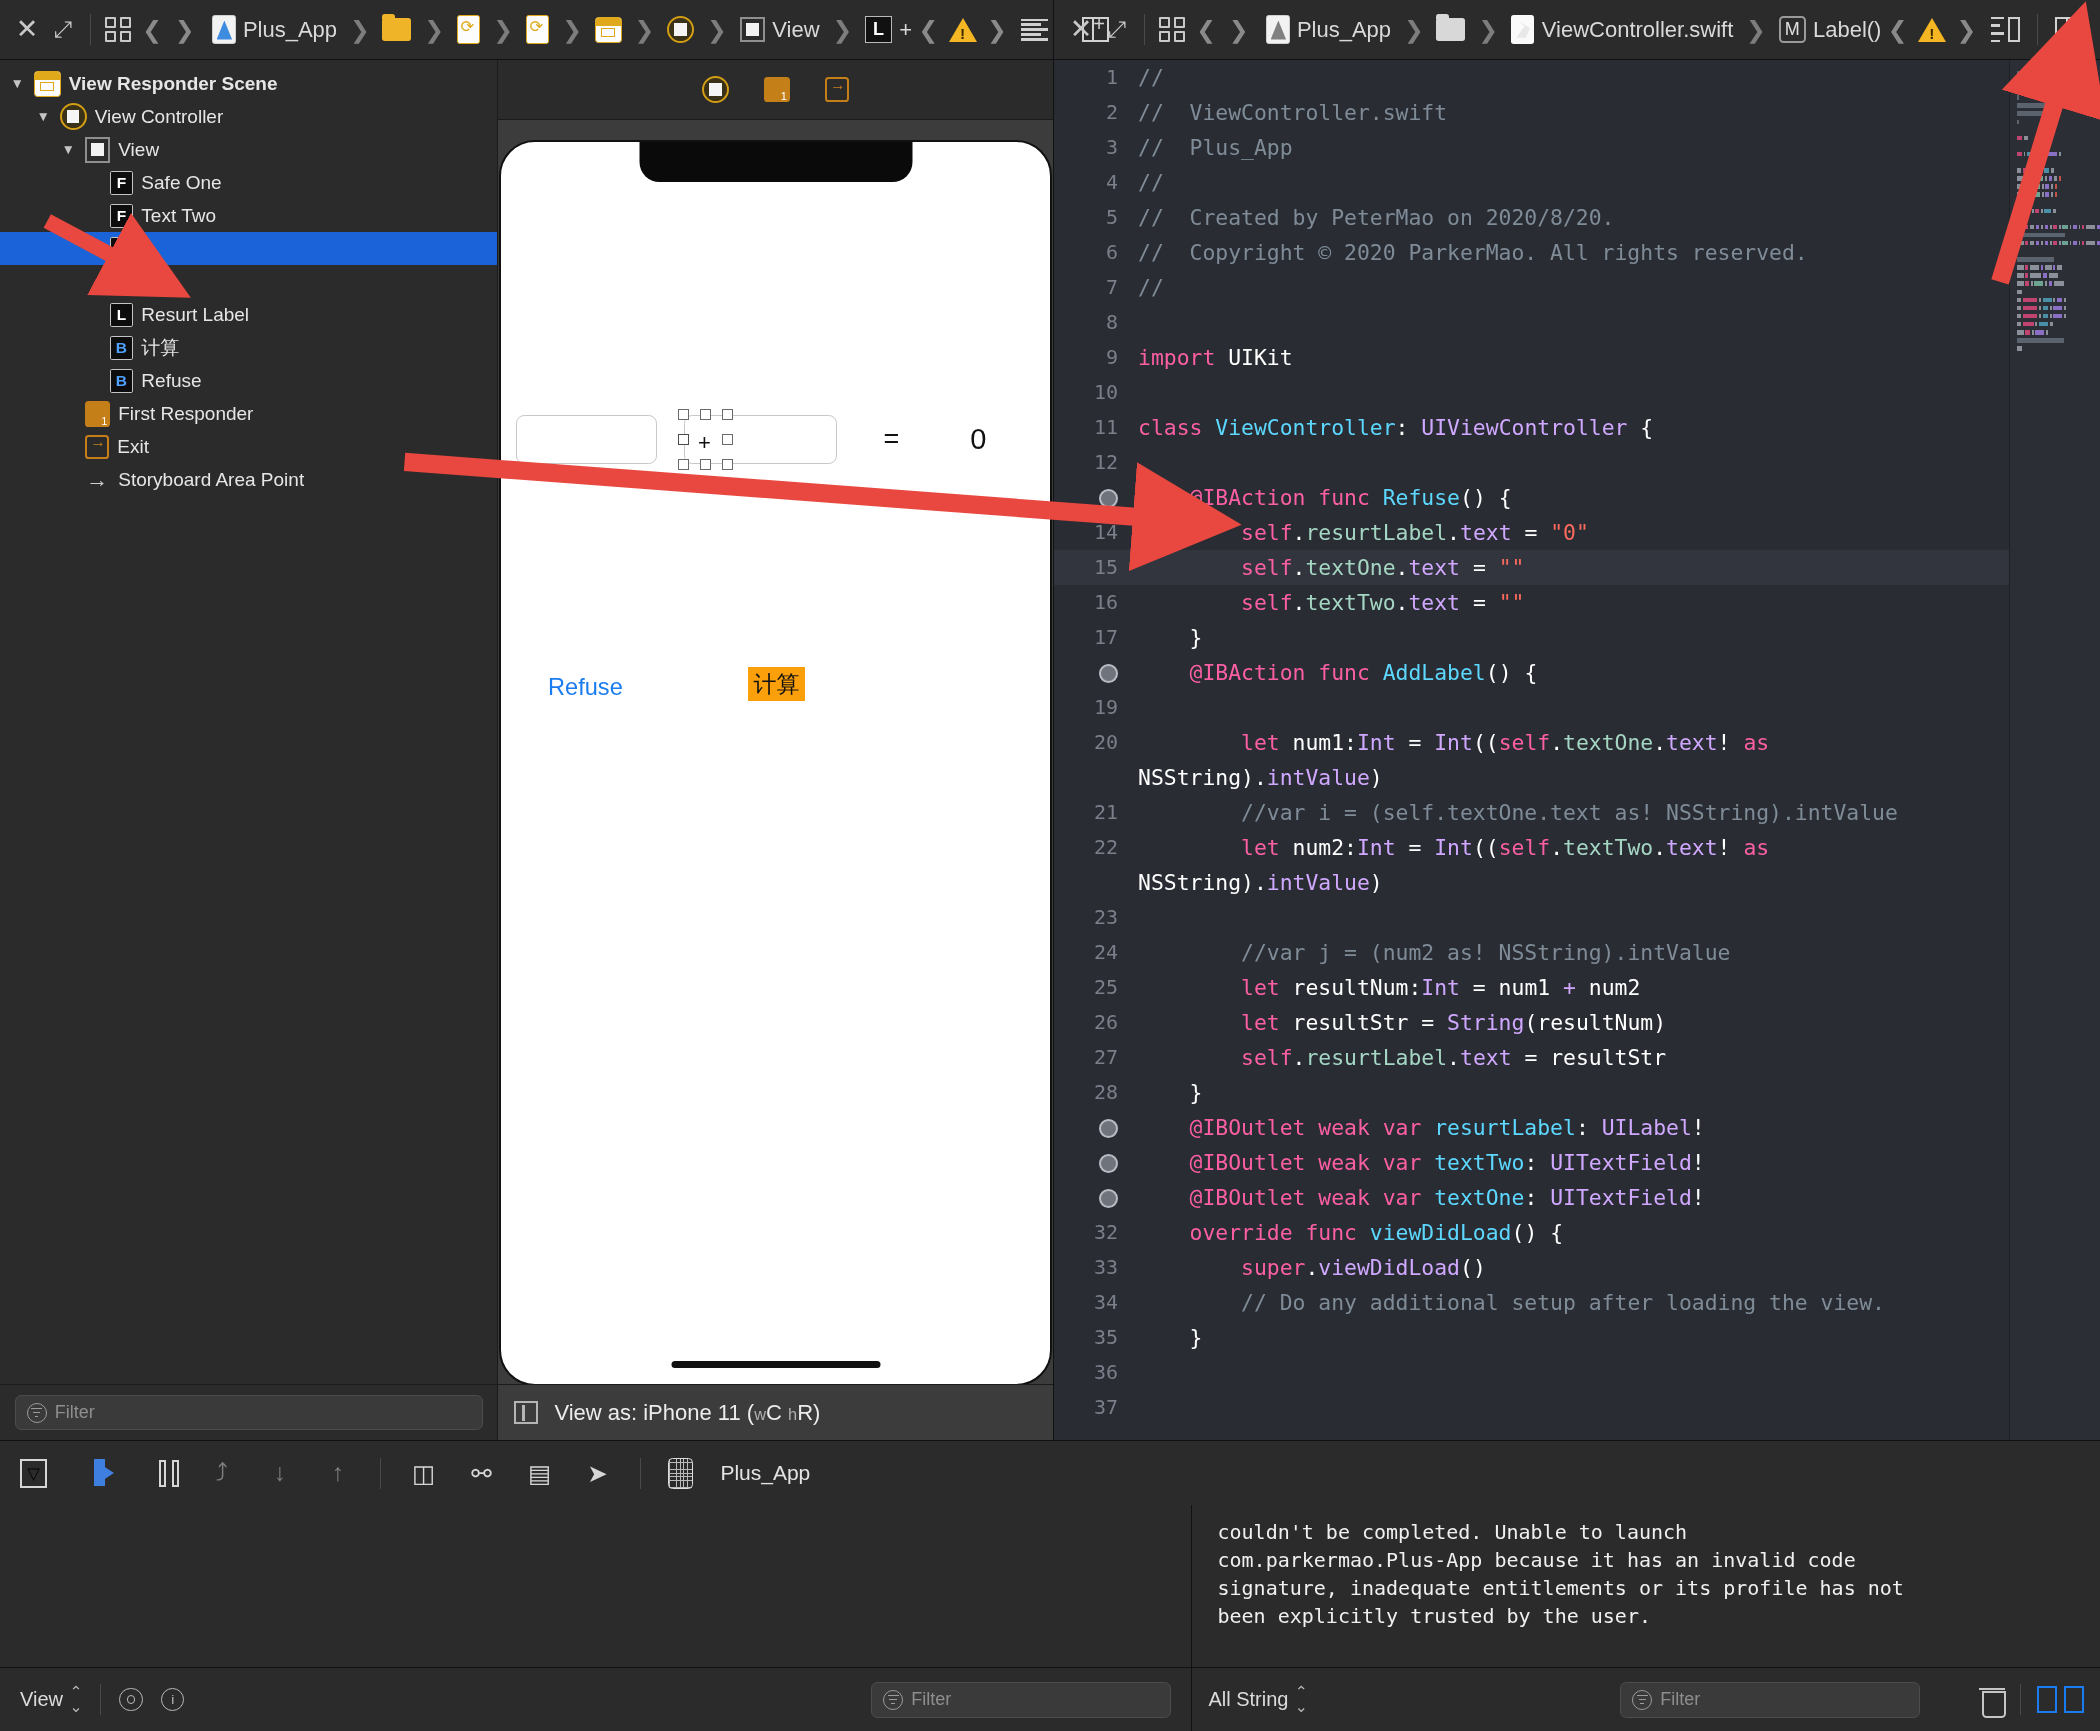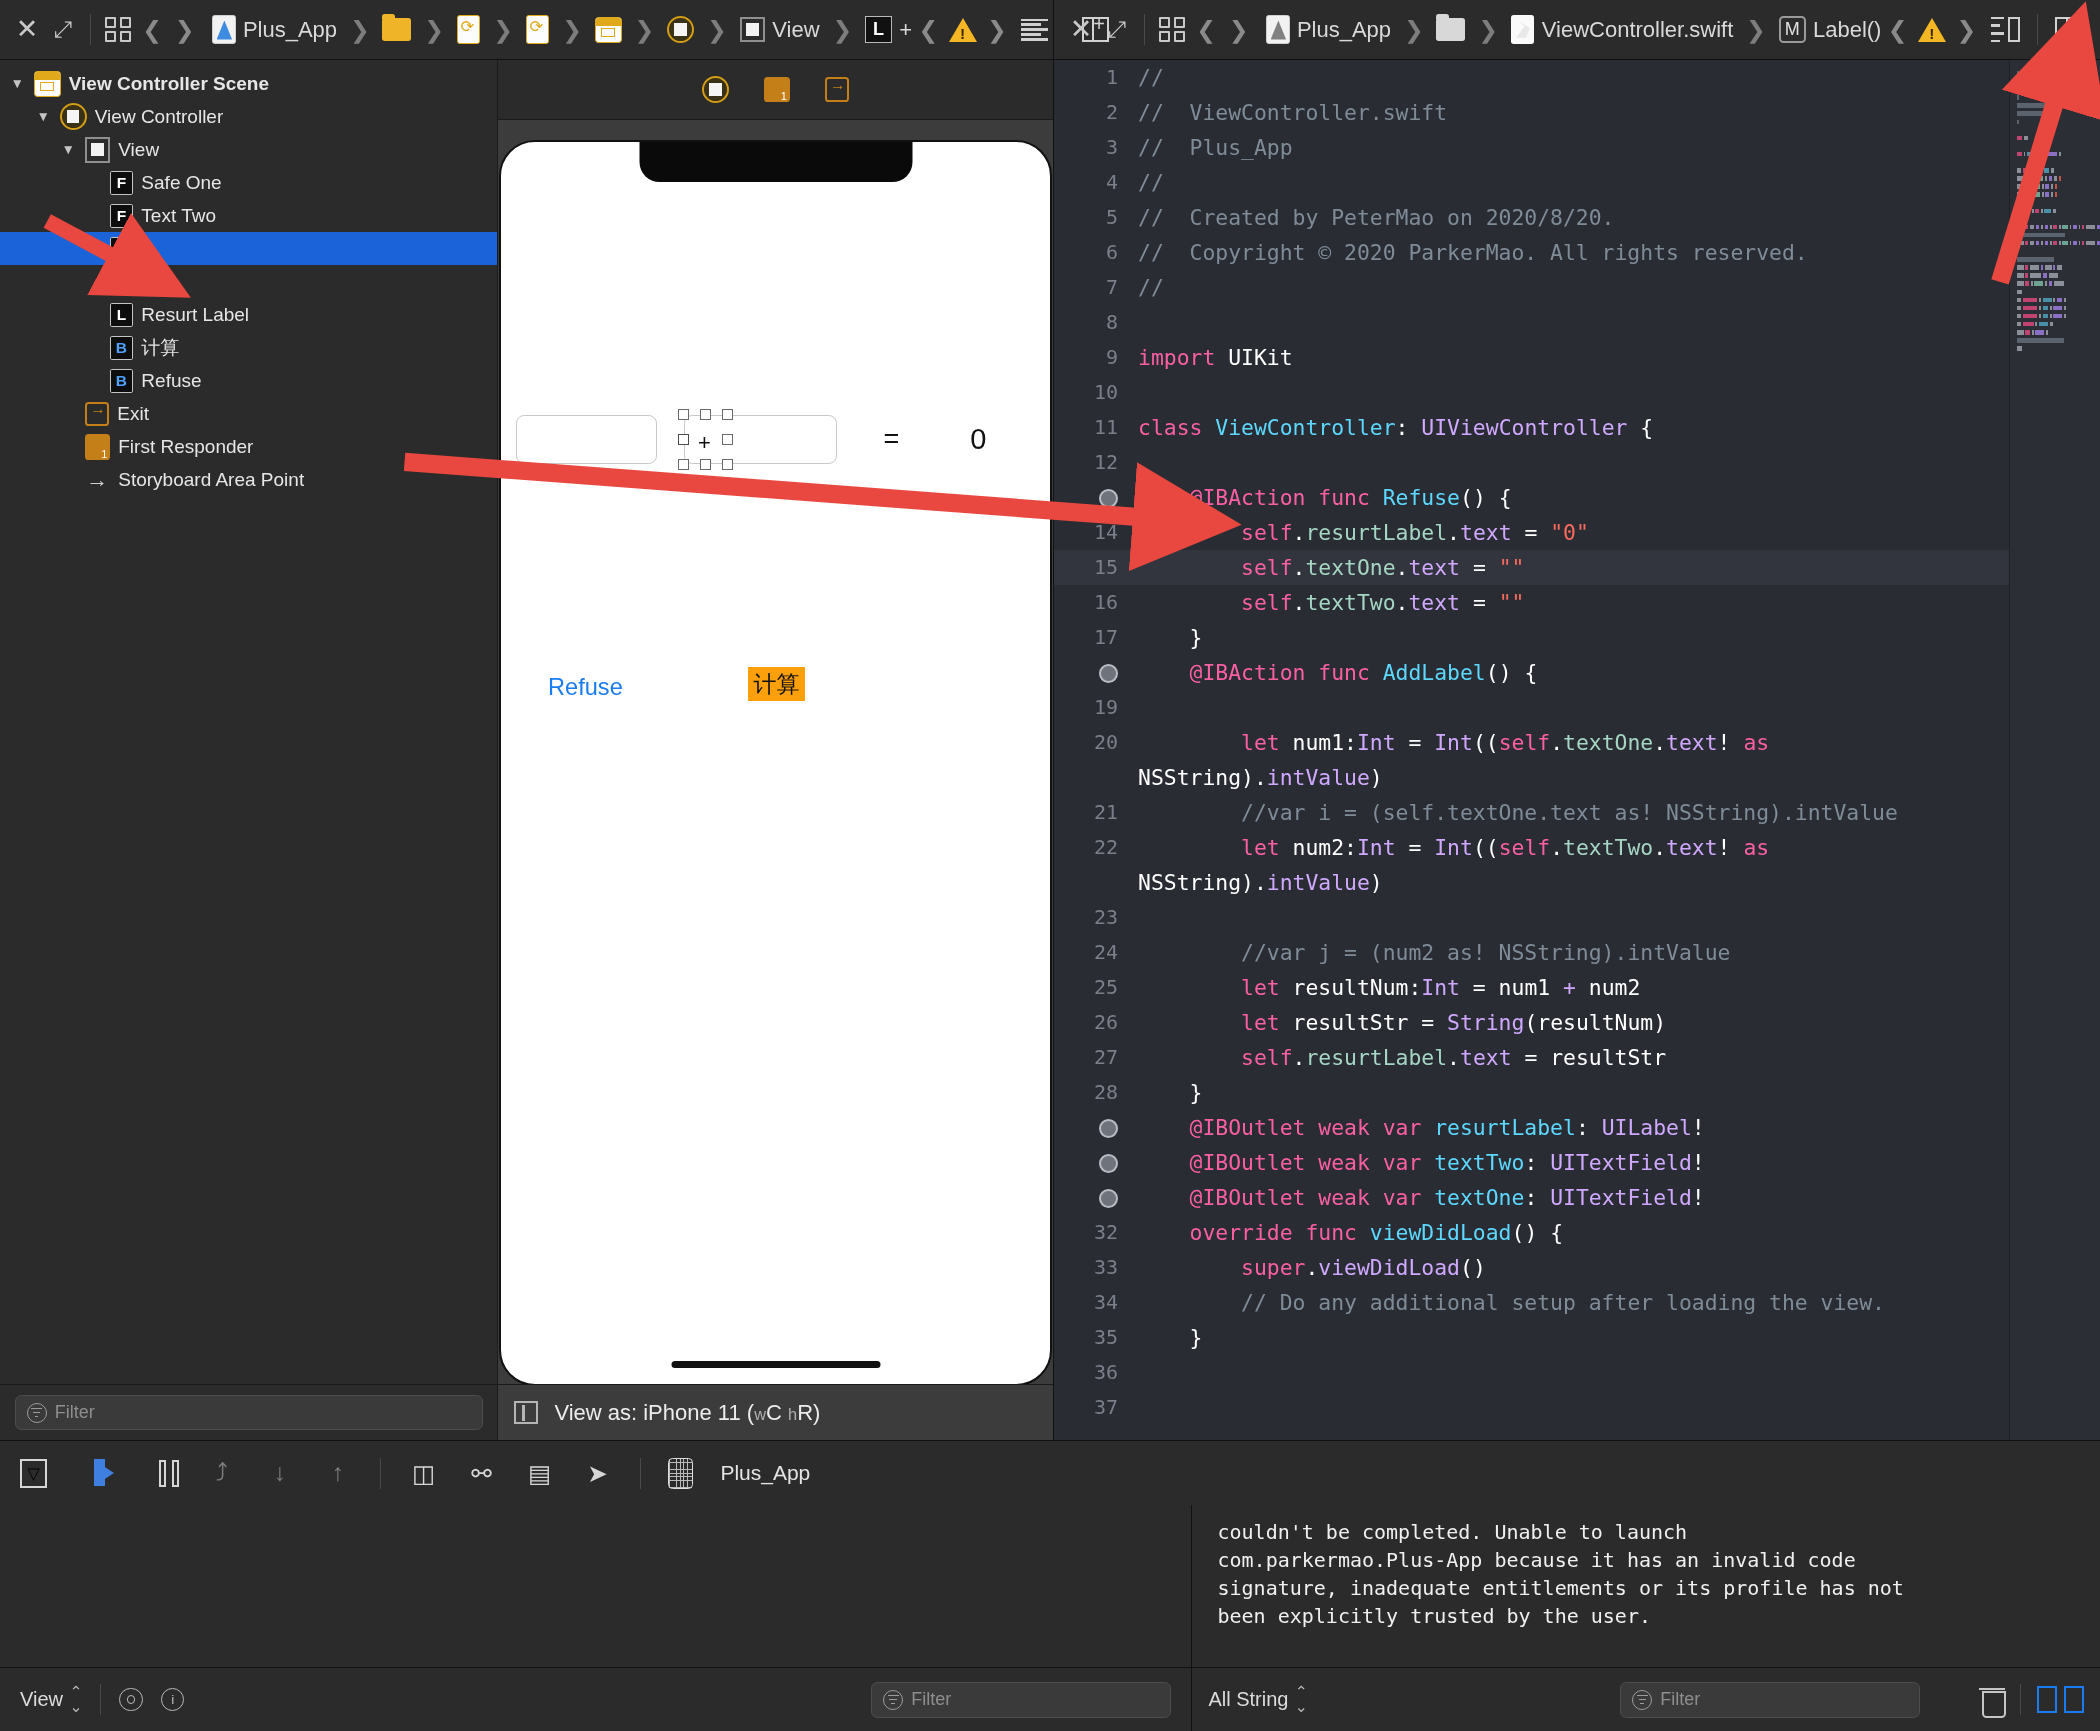--- a/index.html
+++ b/index.html
@@ -494,21 +494,21 @@
   <div class="mainrow">
 
     <div class="leftpane">
       <div class="leftsplit">
 
         <div class="outline">
           <div class="outline-tree" id="outline-tree">
               <div class="row" style="padding-left: 9px;">
                 <span class="tri">▼</span>
                 <span class="clapper"></span>
-                <span class="label" style="font-weight:700">View Controller Scene</span>
+                <span class="label" style="font-weight:700">View Responder Scene</span>
               </div>
               <div class="row" style="padding-left: 35px;">
                 <span class="tri">▼</span>
                 <span class="vc-circle">
                   <i></i>
                 </span>
                 <span class="label">View Controller</span>
               </div>
               <div class="row" style="padding-left: 60px;">
                 <span class="tri">▼</span>
@@ -547,27 +547,27 @@
                 <span class="tag-sq blue">B</span>
                 <span class="label">计算</span>
               </div>
               <div class="row" style="padding-left: 85px;">
                 <span class="tri blank">▶</span>
                 <span class="tag-sq blue">B</span>
                 <span class="label">Refuse</span>
               </div>
               <div class="row" style="padding-left: 60px;">
                 <span class="tri blank">▶</span>
+                <span class="cube"></span>
+                <span class="label">First Responder</span>
+              </div>
+              <div class="row" style="padding-left: 60px;">
+                <span class="tri blank">▶</span>
                 <span class="exit-ico"></span>
                 <span class="label">Exit</span>
-              </div>
-              <div class="row" style="padding-left: 60px;">
-                <span class="tri blank">▶</span>
-                <span class="cube"></span>
-                <span class="label">First Responder</span>
               </div>
               <div class="row" style="padding-left: 60px;">
                 <span class="tri blank">▶</span>
                 <span class="arrow-glyph">→</span>
                 <span class="label">Storyboard Area Point</span>
               </div>
             </div>
           <div class="filterbar">
             <div class="filterfield">
               <span class="filter-ico">

